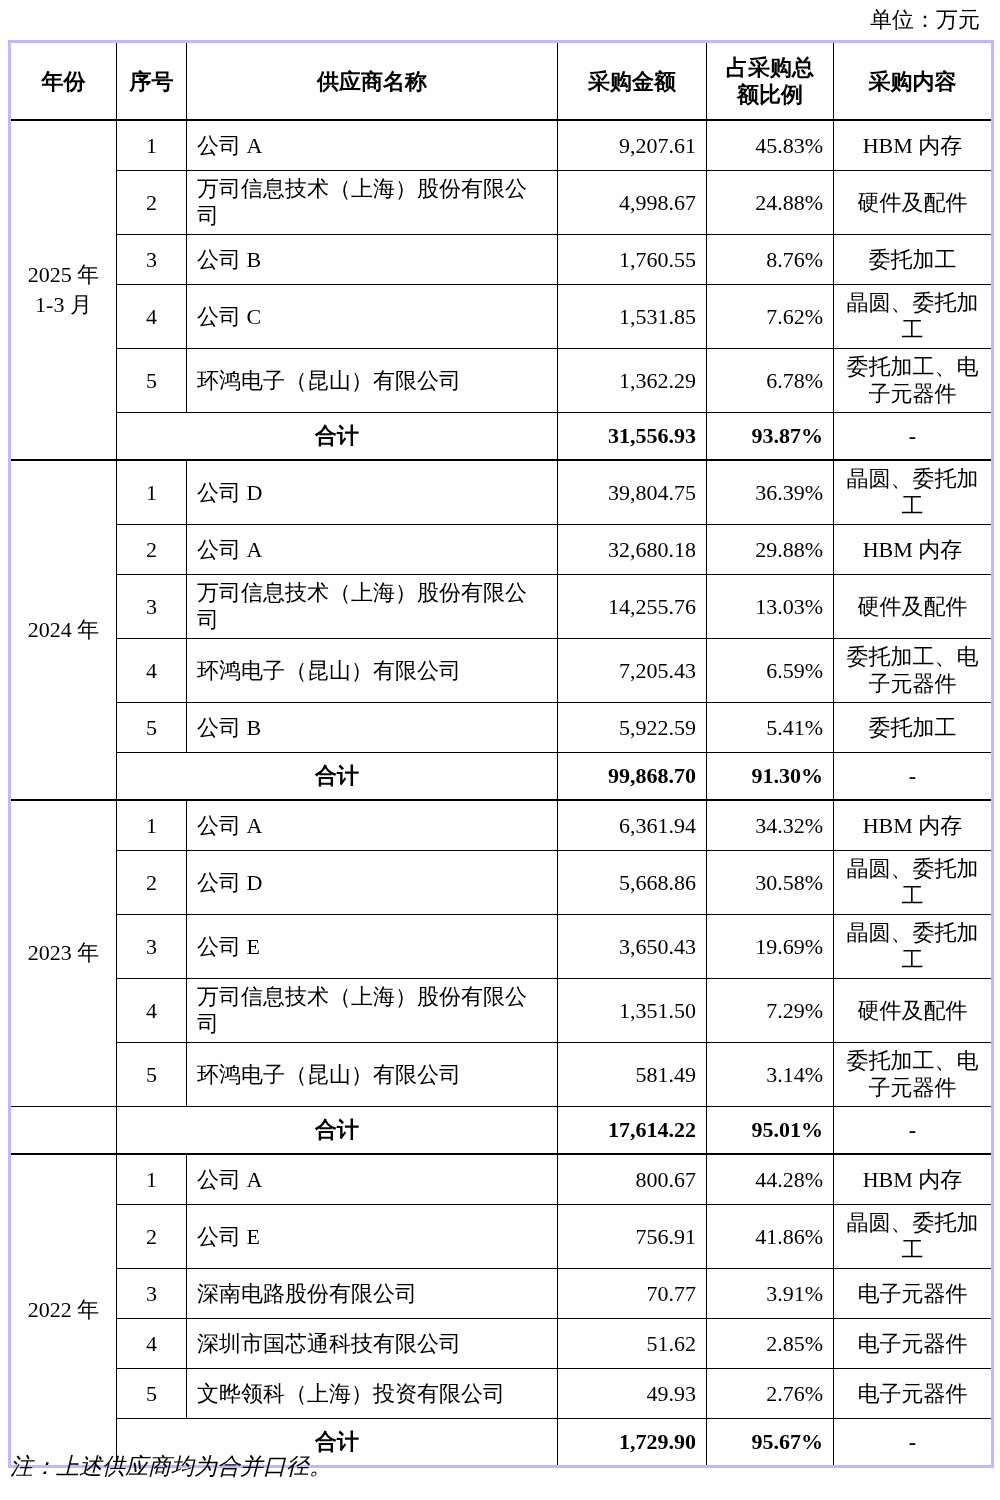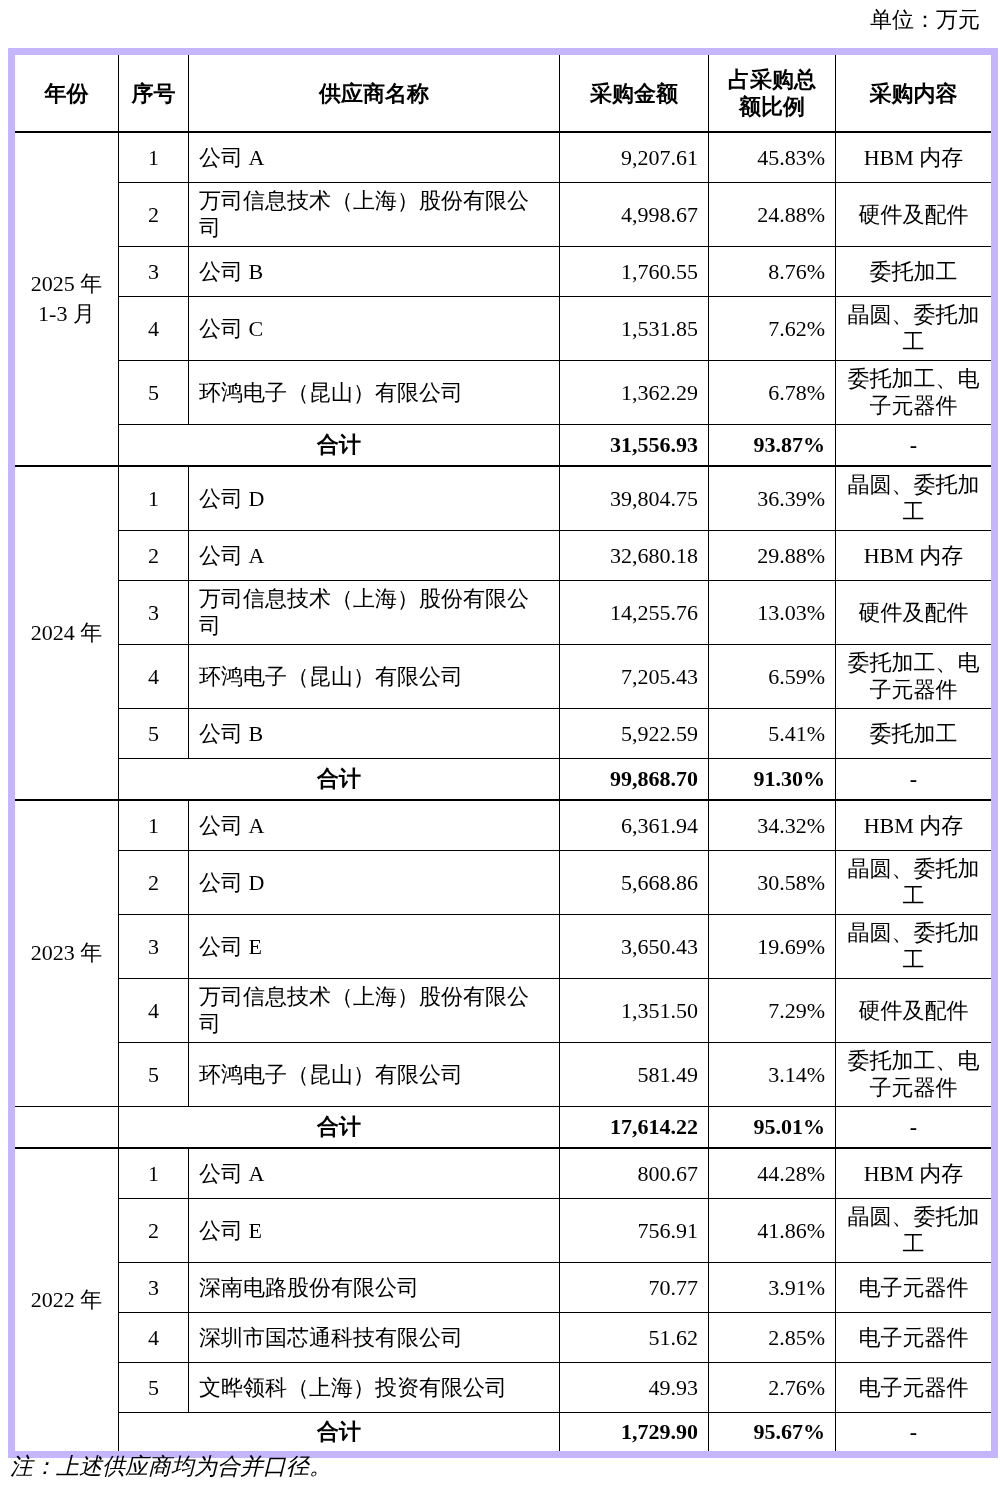--- a/index.html
+++ b/index.html
@@ -11,24 +11,24 @@
     -webkit-font-smoothing: antialiased;
   }
   .page { position: relative; width: 1000px; height: 1500px; background: #fff; overflow: hidden; }
 
   .unit-label {
     position: absolute; top: 6px; right: 20px;
     font-size: 22px; line-height: 28px;
   }
 
   table.suppliers {
-    position: absolute; left: 8px; top: 48px;
+    position: absolute; left: 8px; top: 40px;
     width: 983px;
     border-collapse: collapse; table-layout: fixed;
-    border: 7px solid #c4b5fd;
+    border: 3px solid #c4b5fd;
   }
   col.c-year     { width: 107px; }
   col.c-no       { width: 70px;  }
   col.c-supplier { width: 371px; }
   col.c-amount   { width: 149px; }
   col.c-pct      { width: 127px; }
   col.c-content  { width: 159px; }
 
   th, td {
     border: 1px solid #000;
@@ -38,21 +38,21 @@
     overflow: hidden;
     word-break: break-word;
   }
   thead th {
     font-weight: bold; text-align: center;
     height: 72px;
     border-bottom: 2.5px solid #000;
   }
   tr.h-short  { height: 50px; }
   tr.h-tall   { height: 64px; }
-  tr.total-row { height: 42px; }
+  tr.total-row { height: 48px; }
   tr.sec-start td { border-top: 2px solid #000; }
 
   td.year-cell  { text-align: center; font-weight: normal; line-height: 30px; }
   td.year-cell-empty { border: 1px solid #000; }
   td.seq-cell   { text-align: center; }
   td.supplier-cell { text-align: left; }
   td.amount-cell   { text-align: right; }
   td.pct-cell      { text-align: right; }
   td.content-cell  { text-align: center; }
 

